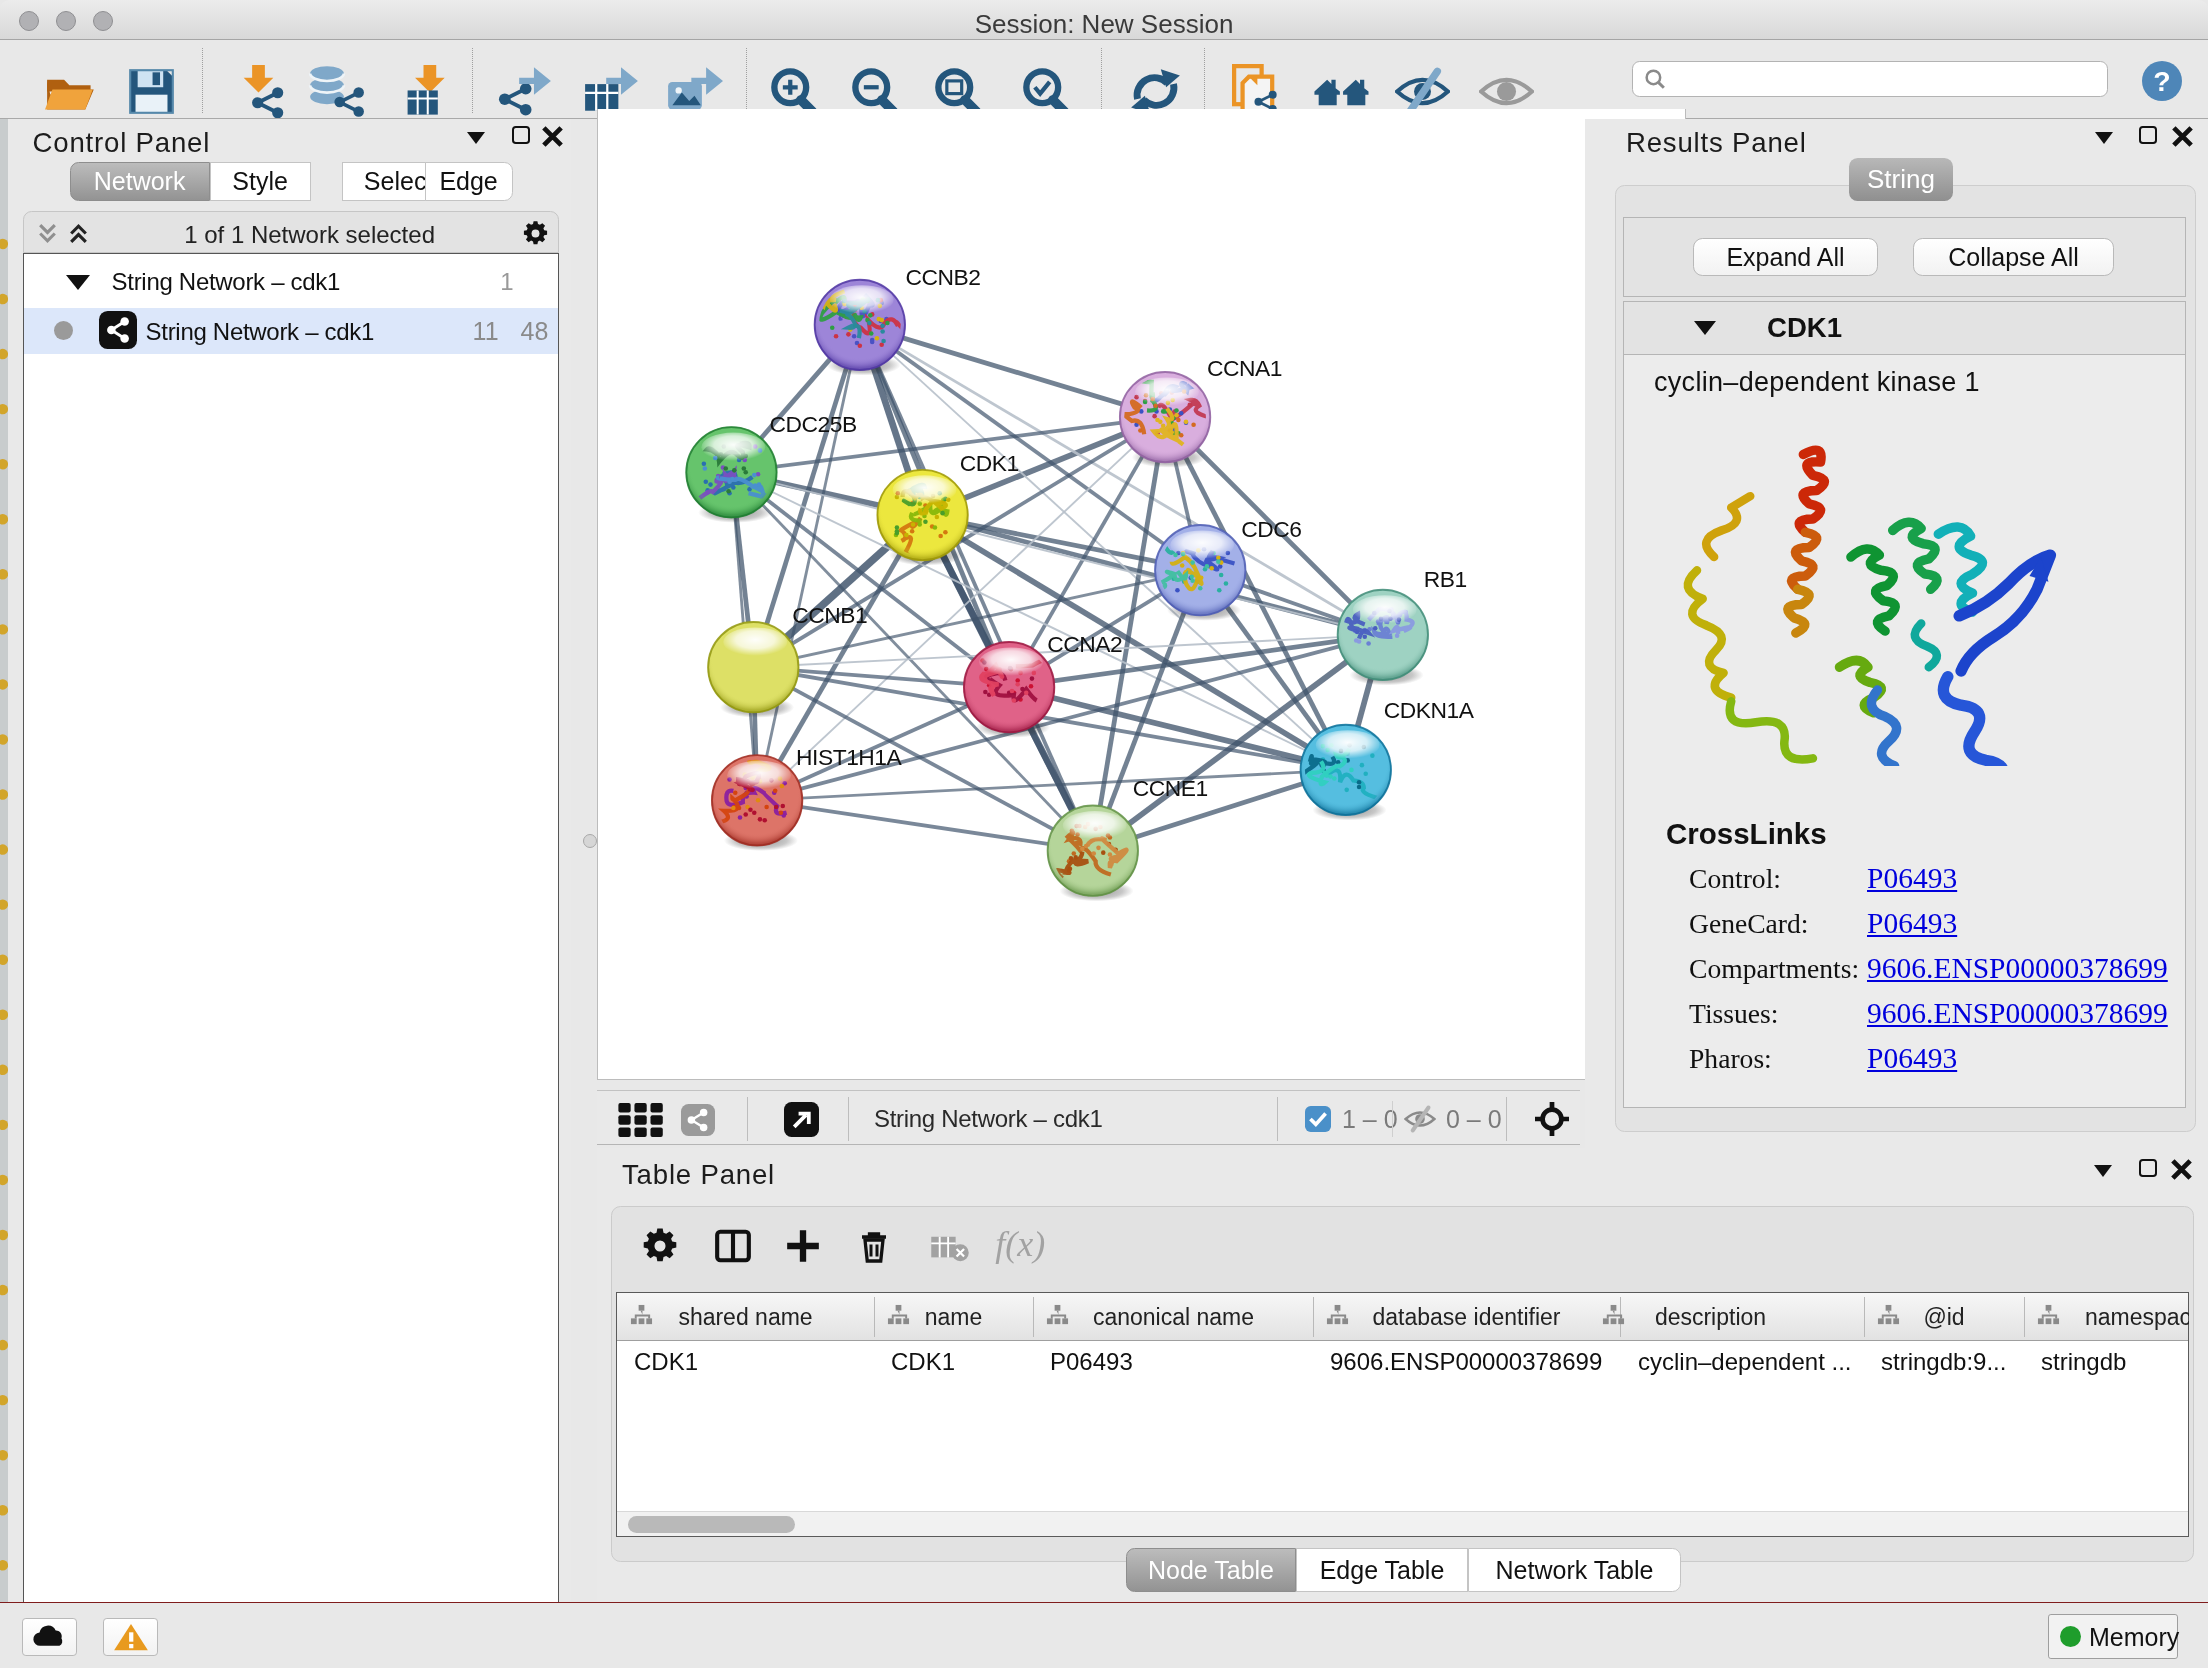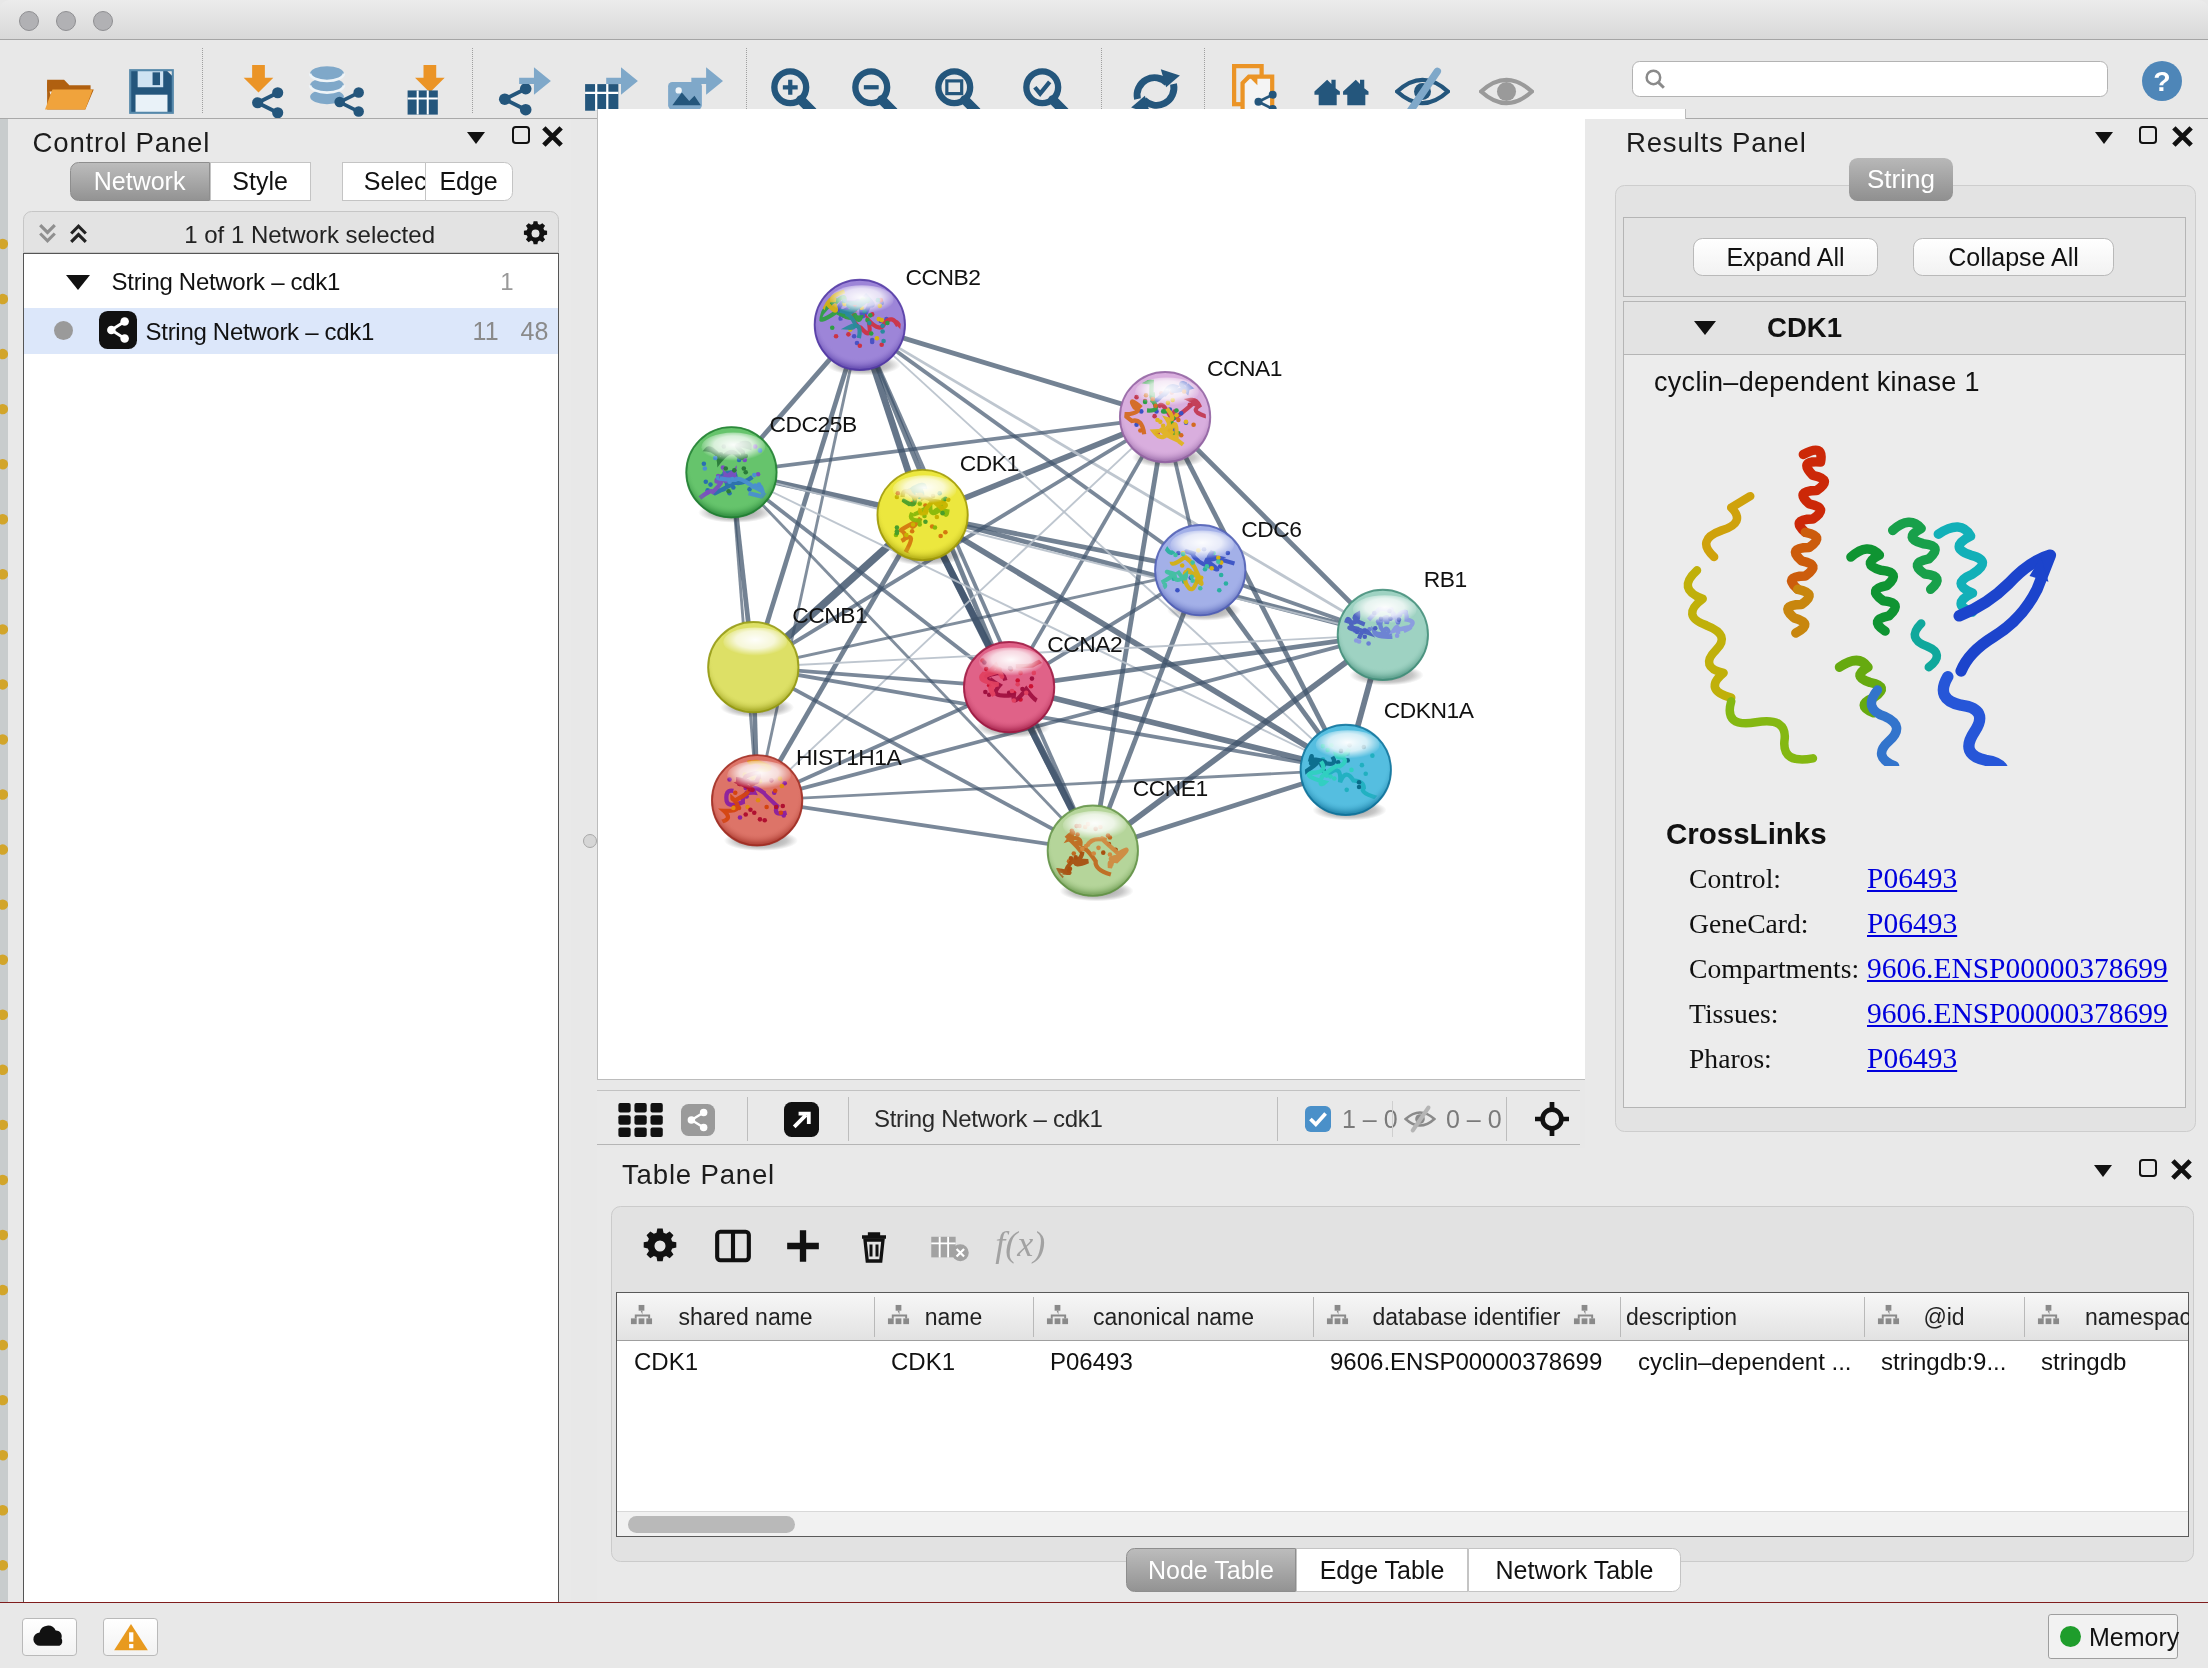--- a/index.html
+++ b/index.html
@@ -15,20 +15,21 @@
 .btn{background:linear-gradient(#ffffff,#f2f2f2);border:1.4px solid #b9b9b9;border-radius:9.5px;font-size:25px;color:#111;text-align:center;position:absolute}
 .link{color:#0000dd;text-decoration:underline;font-size:29.5px}
 </style></head>
 <body>
 <div id="root">
 
 <div class="abs" style="left:0;top:0;width:2208px;height:40px;background:linear-gradient(#ececec,#d8d8d8);border-bottom:1.9px solid #a5a5a5;border-radius:9.5px 9.5px 0 0">
 <div class="tl" style="left:19px"></div>
       <div class="tl" style="left:56px"></div>
       <div class="tl" style="left:93px"></div>
+<div style="position:absolute;left:0;right:0;top:8.6px;text-align:center;font-size:26px;font-weight:500;color:#3a3a3a">Session: New Session</div>
 </div>
 <div class="abs" style="left:0;top:40px;width:2208px;height:79px;background:#e8e8e8;border-bottom:1.9px solid #a9a9a9">
 <div style="position:absolute;left:45px;top:27px;width:53px;height:49px"><svg width="53" height="49" viewBox="0 0 50 46">
 <path d="M2 12 h16 l5 5 h20 v6 h-41z" fill="#b06010"></path>
 <path d="M2 12 v28 h36 l8 -19 h-36 l-5 5z" fill="#b06010"></path>
 <path d="M7 21 h38 l-7 19 h-38z" fill="#f0a33c"></path>
         </svg></div>
 <div style="position:absolute;left:127px;top:27px;width:49px;height:49px"><svg width="49" height="49" viewBox="0 0 46 46">
 <path d="M3 3 h34 l6 6 v34 h-40z" fill="#24567c"></path>
 <rect x="10" y="3" width="24" height="16" fill="#cfe3f2"></rect>
@@ -1045,21 +1046,21 @@
             <div style="position:absolute;left:13.3px;top:11.4px"><svg width="23" height="23" viewBox="0 0 24 24" fill="#8a8a8a">
                 <rect x="9" y="1" width="6" height="6"></rect>
                 <rect x="1" y="15" width="6" height="6"></rect>
                 <rect x="9" y="15" width="6" height="6"></rect>
                 <rect x="17" y="15" width="6" height="6"></rect>
                 <path d="M11 7 h2 v4 h8 v4 h-2 v-2 h-12 v2 h-2 v-4 h8z"></path>
               </svg></div>
             <div style="position:absolute;left:0;right:0;text-align:center;top:10.5px;font-size:23px;color:#222">database identifier</div>
           </div>
           <div class="abs" style="left:1003px;top:3.8px;height:40px;border-left:1px solid #b9b9b9"></div>
-          <div class="abs" style="left:943px;top:0;width:243px;height:48px;overflow:hidden;white-space:nowrap">
+          <div class="abs" style="left:972px;top:0;width:243px;height:48px;overflow:hidden;white-space:nowrap">
             <div style="position:absolute;left:13.3px;top:11.4px"><svg width="23" height="23" viewBox="0 0 24 24" fill="#8a8a8a">
                 <rect x="9" y="1" width="6" height="6"></rect>
                 <rect x="1" y="15" width="6" height="6"></rect>
                 <rect x="9" y="15" width="6" height="6"></rect>
                 <rect x="17" y="15" width="6" height="6"></rect>
                 <path d="M11 7 h2 v4 h8 v4 h-2 v-2 h-12 v2 h-2 v-4 h8z"></path>
               </svg></div>
             <div style="position:absolute;left:0;right:0;text-align:center;top:10.5px;font-size:23px;color:#222">description</div>
           </div>
           <div class="abs" style="left:1247px;top:3.8px;height:40px;border-left:1px solid #b9b9b9"></div>

